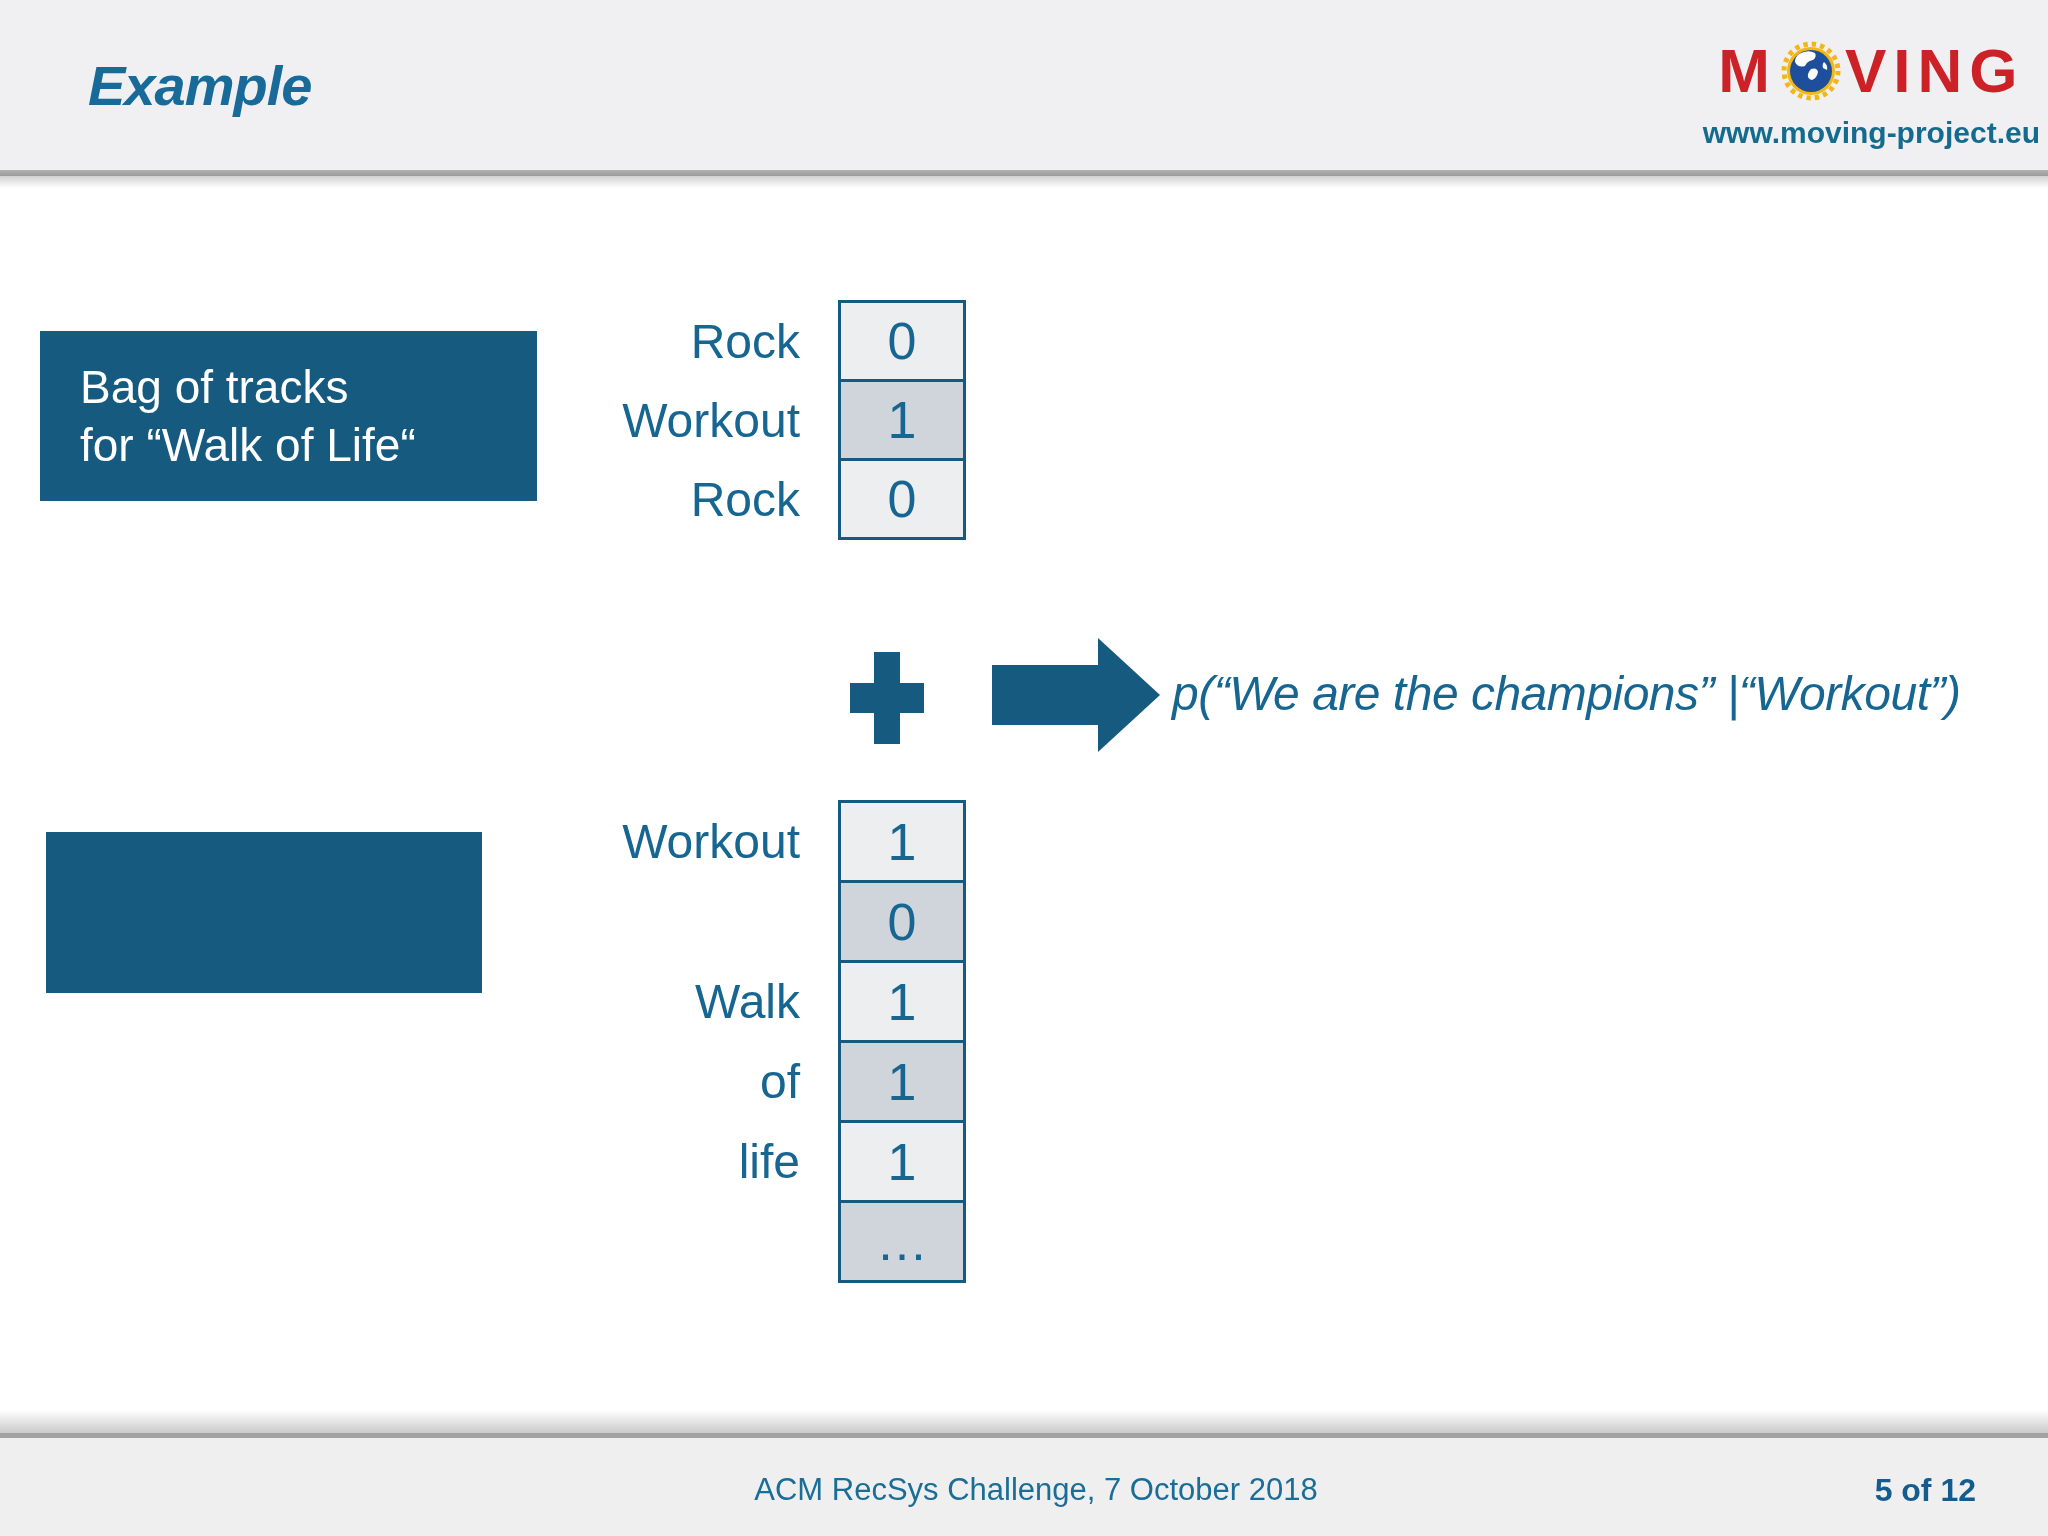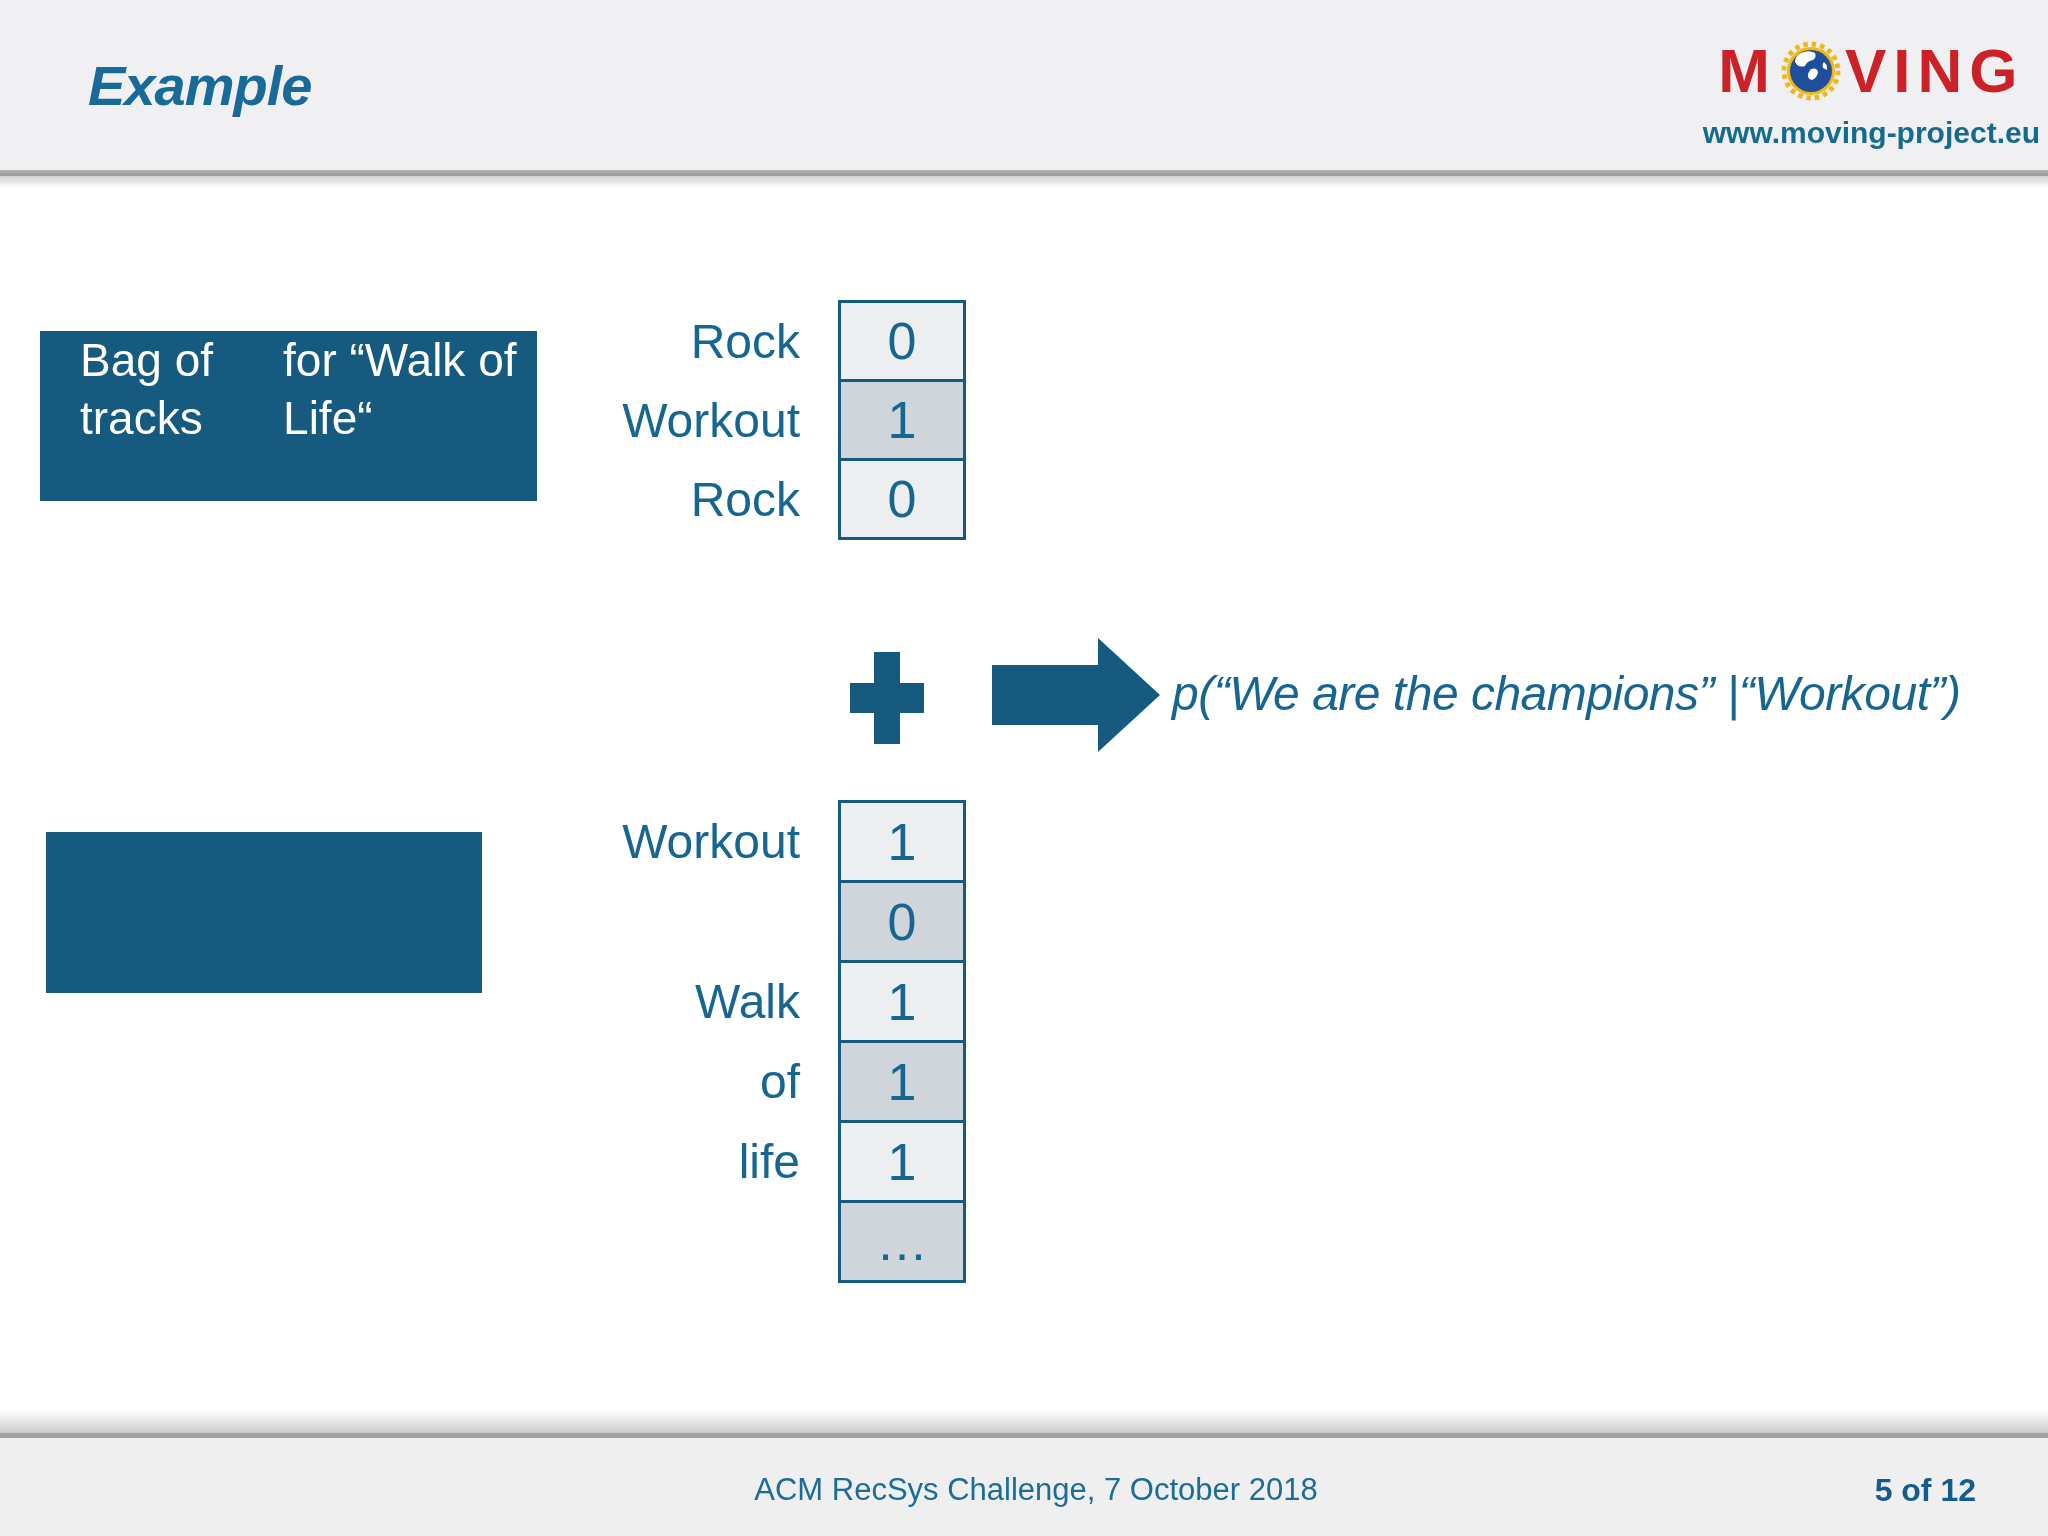--- a/index.html
+++ b/index.html
@@ -45,21 +45,21 @@
   .logo-url {
     margin-top: 14px;
     font-size: 30px; font-weight: 700; color: #156b8e;
     letter-spacing: 0px;
   }
 
   
   .info-box {
     background: #165a80; color: #ffffff;
     font-size: 46px; line-height: 58px;
-    display: flex; flex-direction: row; justify-content: center;
+    display: flex; flex-direction: column; justify-content: center;
     box-sizing: border-box;
   }
   .tracks-box {
     left: 40px; top: 331px; width: 497px; height: 170px;
     padding-left: 40px; text-align: left;
   }
   .words-box {
     left: 46px; top: 832px; width: 436px; height: 161px;
     text-align: center;
   }

